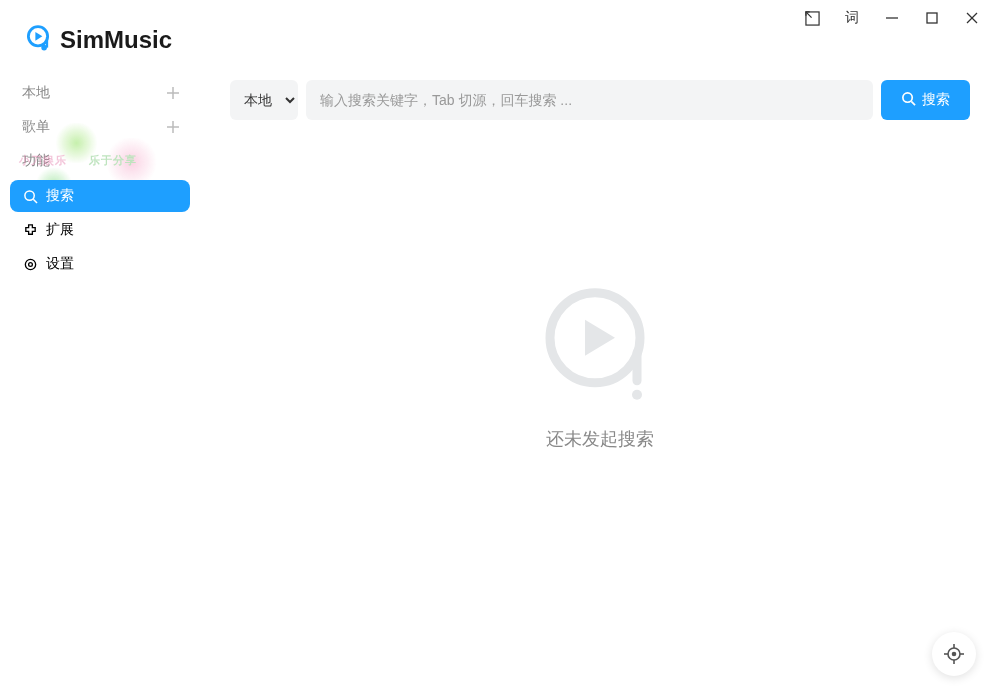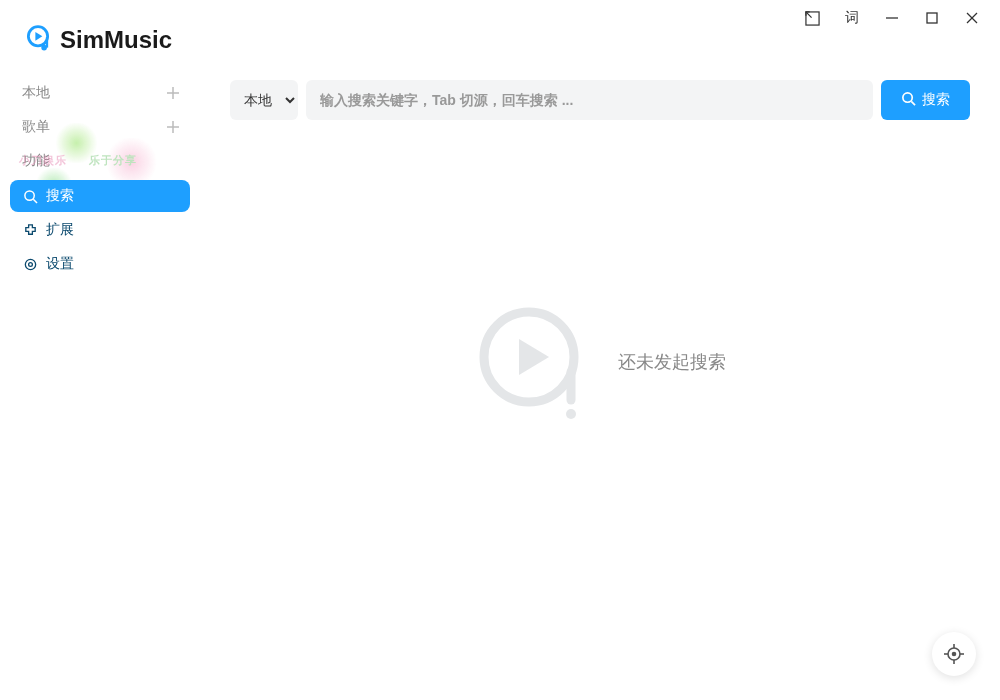--- a/index.html
+++ b/index.html
@@ -95,21 +95,21 @@
   z-index: 1;
 }
 .nav-item {
   display: flex;
   align-items: center;
   gap: 8px;
   padding: 7px 12px;
   border-radius: 8px;
   cursor: pointer;
   font-size: 14px;
-  color: #0c4a6e;
+  color: #000000;
   margin-bottom: 2px;
 }
 .nav-item.active {
   background: #1e9fff;
   color: #fff;
 }
 .nav-item .icon {
   width: 16px;
   height: 16px;
   display: flex;
@@ -142,21 +142,20 @@
 .search-input {
   flex: 1;
   height: 40px;
   background: #f3f4f5;
   border: none;
   border-radius: 6px;
   padding: 0 14px;
   font-size: 14px;
   color: #be185d;
   outline: none;
-  font-weight: bold;
 }
 .search-input::placeholder { color: #999; }
 .search-btn {
   height: 40px;
   padding: 0 20px;
   background: #1e9fff;
   color: #fff;
   border: none;
   border-radius: 6px;
   font-size: 14px;
@@ -164,21 +163,21 @@
   display: flex;
   align-items: center;
   gap: 6px;
 }
 .empty-state {
   position: absolute;
   top: 50%;
   left: 50%;
   transform: translate(-50%, -40%);
   display: flex;
-  flex-direction: row;
+  flex-direction: column;
   align-items: center;
   gap: 24px;
 }
 .empty-icon {
   width: 120px;
   height: 120px;
   position: relative;
 }
 .empty-text {
   color: #888;

